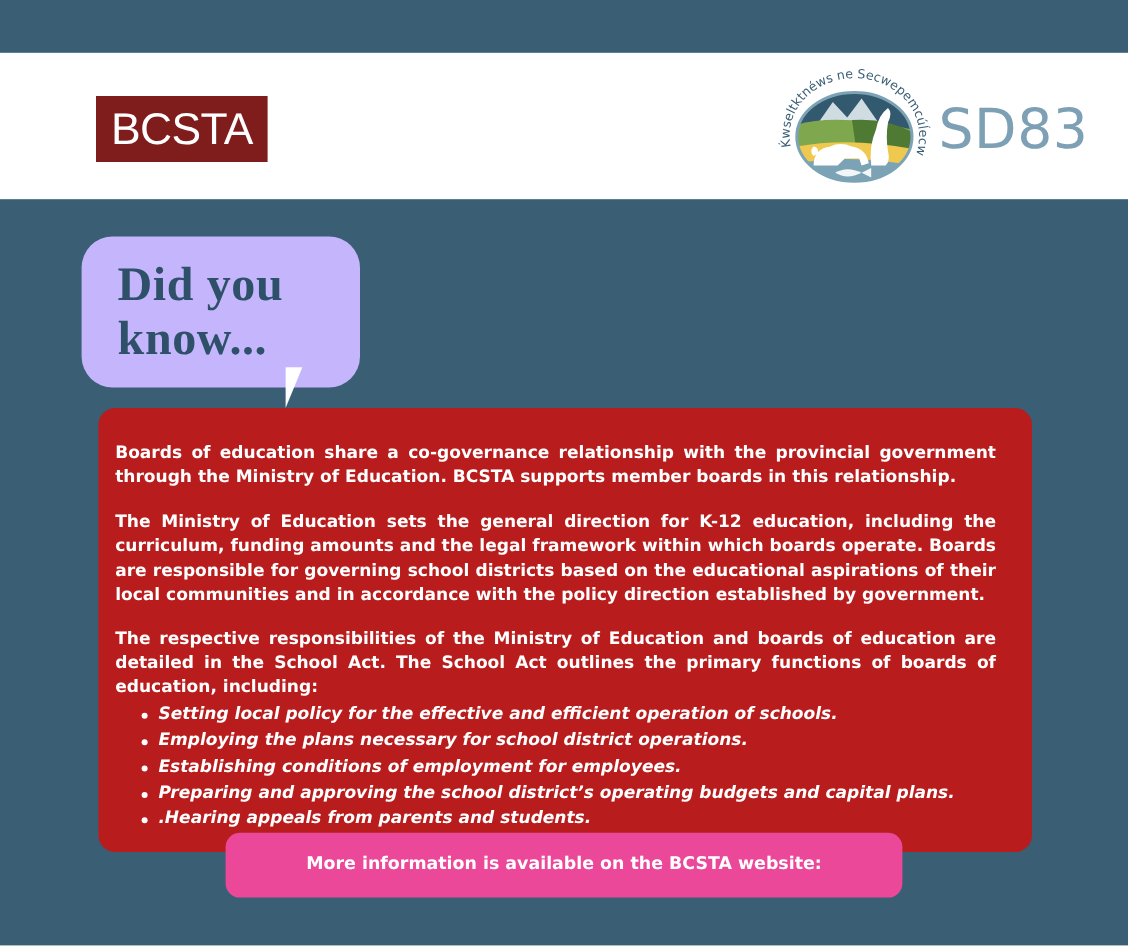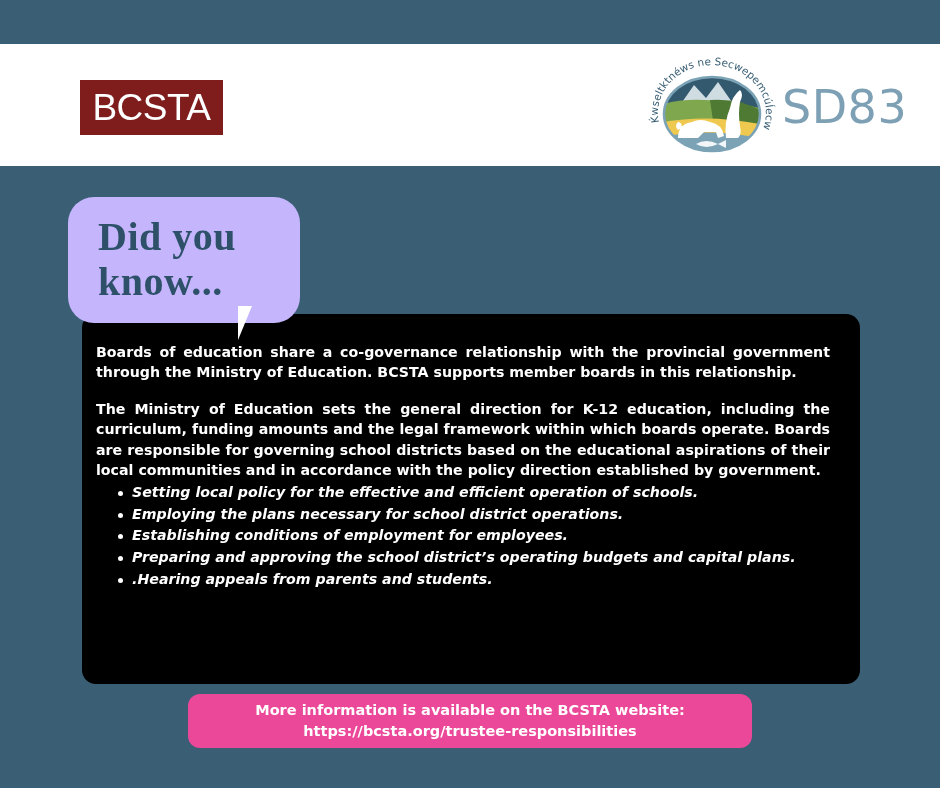--- a/index.html
+++ b/index.html
@@ -83,24 +83,24 @@
     font-family: "DejaVu Sans", sans-serif;
     font-size: 46px;
     font-weight: 400;
     letter-spacing: 0.5px;
   }
 
   
   #content-panel {
     position: absolute;
     left: 82px;
-    top: 314px;
+    top: 340px;
     width: 778px;
     height: 370px;
-    background: #000000;
+    background: #b91c1c;
     border-radius: 14px;
     box-sizing: border-box;
     padding: 28px 30px 10px 14px;
   }
   .para {
     color: #ffffff;
     font-family: "DejaVu Sans", sans-serif;
     font-size: 14.2px;
     font-weight: bold;
     line-height: 1.42;
@@ -249,27 +249,27 @@
   </div>
 
   <div id="speech-bubble">
     <div id="speech-bubble-text">Did you know...</div>
   </div>
   <div id="speech-bubble-tail"></div>
 
   <div id="content-panel">
     <p class="para">Boards of education share a co-governance relationship with the provincial government through the Ministry of Education. BCSTA supports member boards in this relationship.</p>
     <p class="para">The Ministry of Education sets the general direction for K-12 education, including the curriculum, funding amounts and the legal framework within which boards operate. Boards are responsible for governing school districts based on the educational aspirations of their local communities and in accordance with the policy direction established by government.</p>
+    <p class="para">The respective responsibilities of the Ministry of Education and boards of education are detailed in the School Act. The School Act outlines the primary functions of boards of education, including:</p>
     <ul id="bullet-list">
       <li>Setting local policy for the effective and efficient operation of schools.</li>
       <li>Employing the plans necessary for school district operations.</li>
       <li>Establishing conditions of employment for employees.</li>
       <li>Preparing and approving the school district’s operating budgets and capital plans.</li>
       <li>.Hearing appeals from parents and students.</li>
     </ul>
   </div>
 
   <button id="cta-button">
     <span class="cta-line">More information is available on the BCSTA website:</span>
-    <span class="cta-line">https://bcsta.org/trustee-responsibilities</span>
   </button>
 
 </div>
 
 </body></html>

